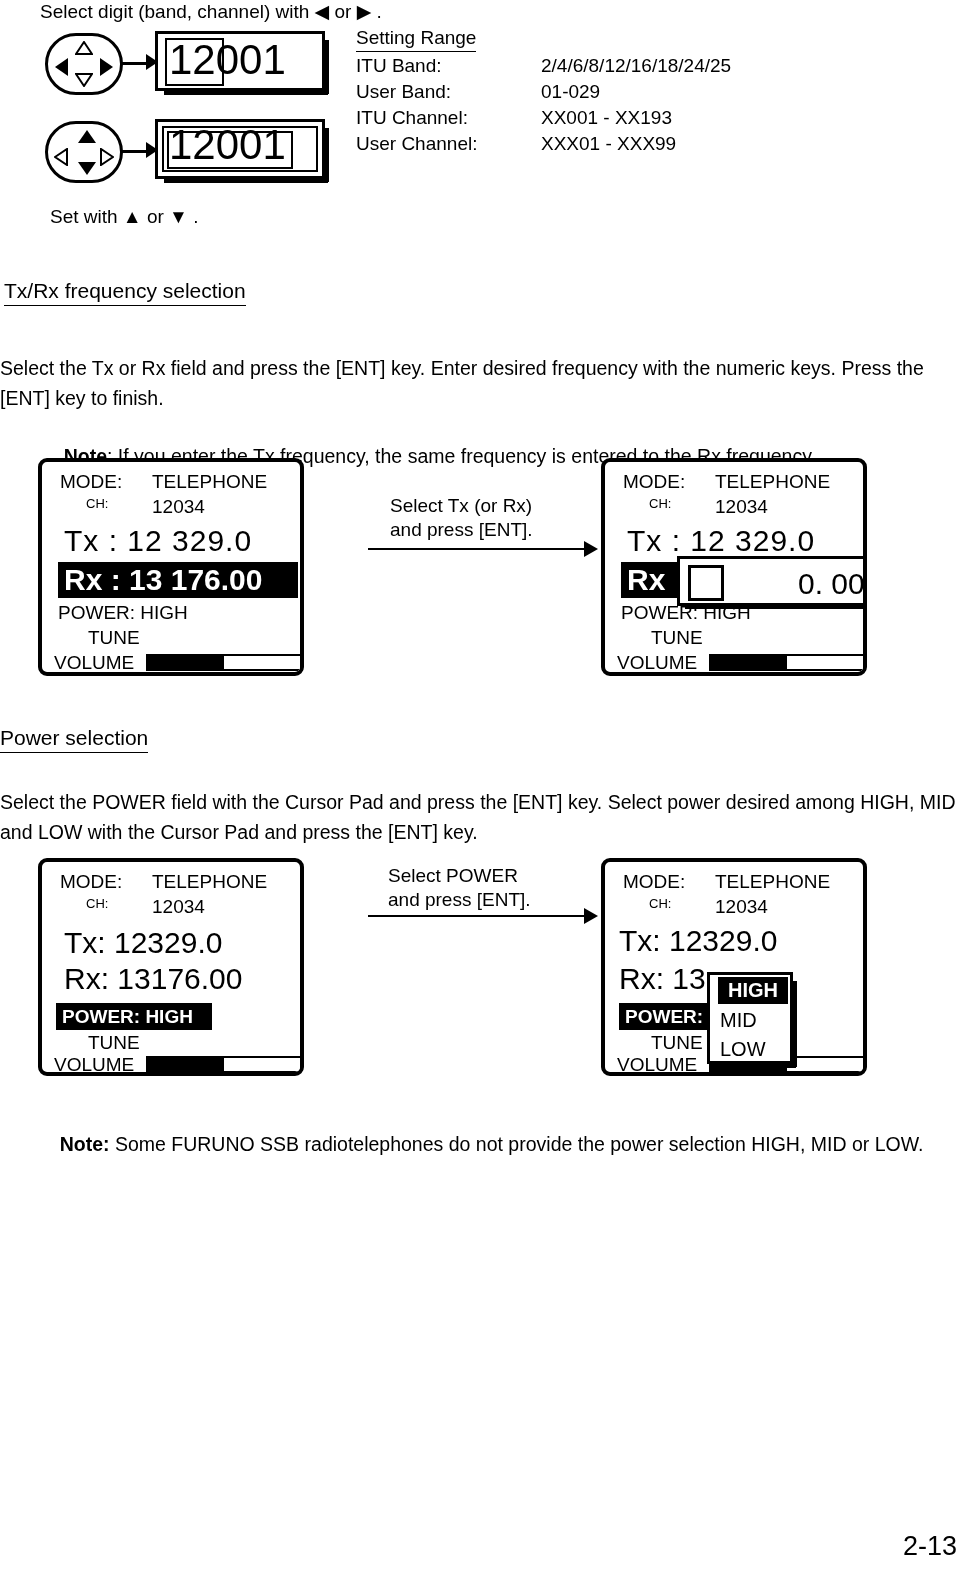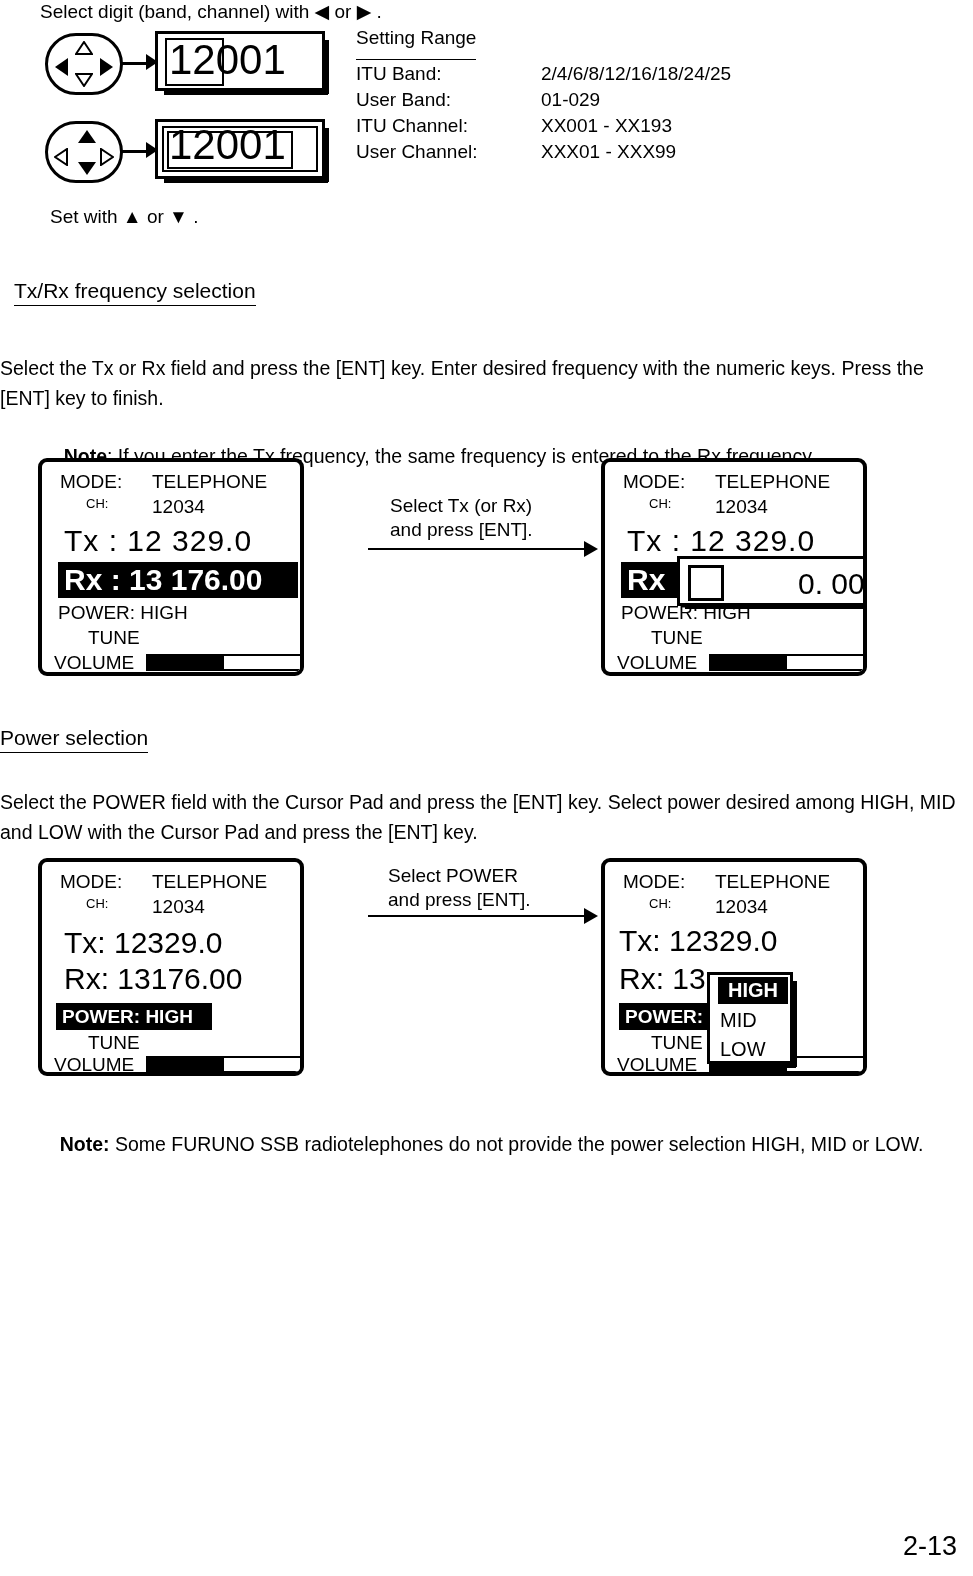--- a/index.html
+++ b/index.html
@@ -121,21 +121,21 @@
   }
 
   .range-table {
     position: absolute;
     font-size: 19px;
     line-height: 26px;
   }
   .range-title {
     border-bottom: 1.5px solid #000;
     display: inline-block;
-    padding-bottom: 8px;
+    padding-bottom: 0px;
     margin-bottom: 1px;
   }
   .range-row { display: flex; white-space: nowrap; }
   .range-label { width: 185px; }
 
   
   .screen {
     position: absolute;
     width: 266px;
     height: 218px;
@@ -338,21 +338,21 @@
     <div class="range-row">
       <span class="range-label">ITU Channel:</span>
       <span>XX001 - XX193</span>
     </div>
     <div class="range-row">
       <span class="range-label">User Channel:</span>
       <span>XXX01 - XXX99</span>
     </div>
   </div>
 
-  <div class="section-head" style="left:14px; top:278px;">Tx/Rx frequency selection</div>
+  <div class="section-head" style="left:4px; top:278px;">Tx/Rx frequency selection</div>
 
   <div class="body-text" style="left:0px; top:345px; width:948px;margin-top:8px;">Select the Tx or Rx field and press the [ENT] key. Enter desired frequency with the numeric keys. Press the [ENT] key to finish.</div>
 
   <div class="body-text" style="left:42px; top:411px; width:920px;">
     <span class="bold">Note</span><span>: If you enter the Tx frequency, the same frequency is entered to the Rx frequency.</span>
   </div>
 
   <div class="screen" style="left:38px; top:458px;">
     <div class="s-row s-mode-label">MODE:</div>
     <div class="s-row s-mode-val">TELEPHONE</div>

